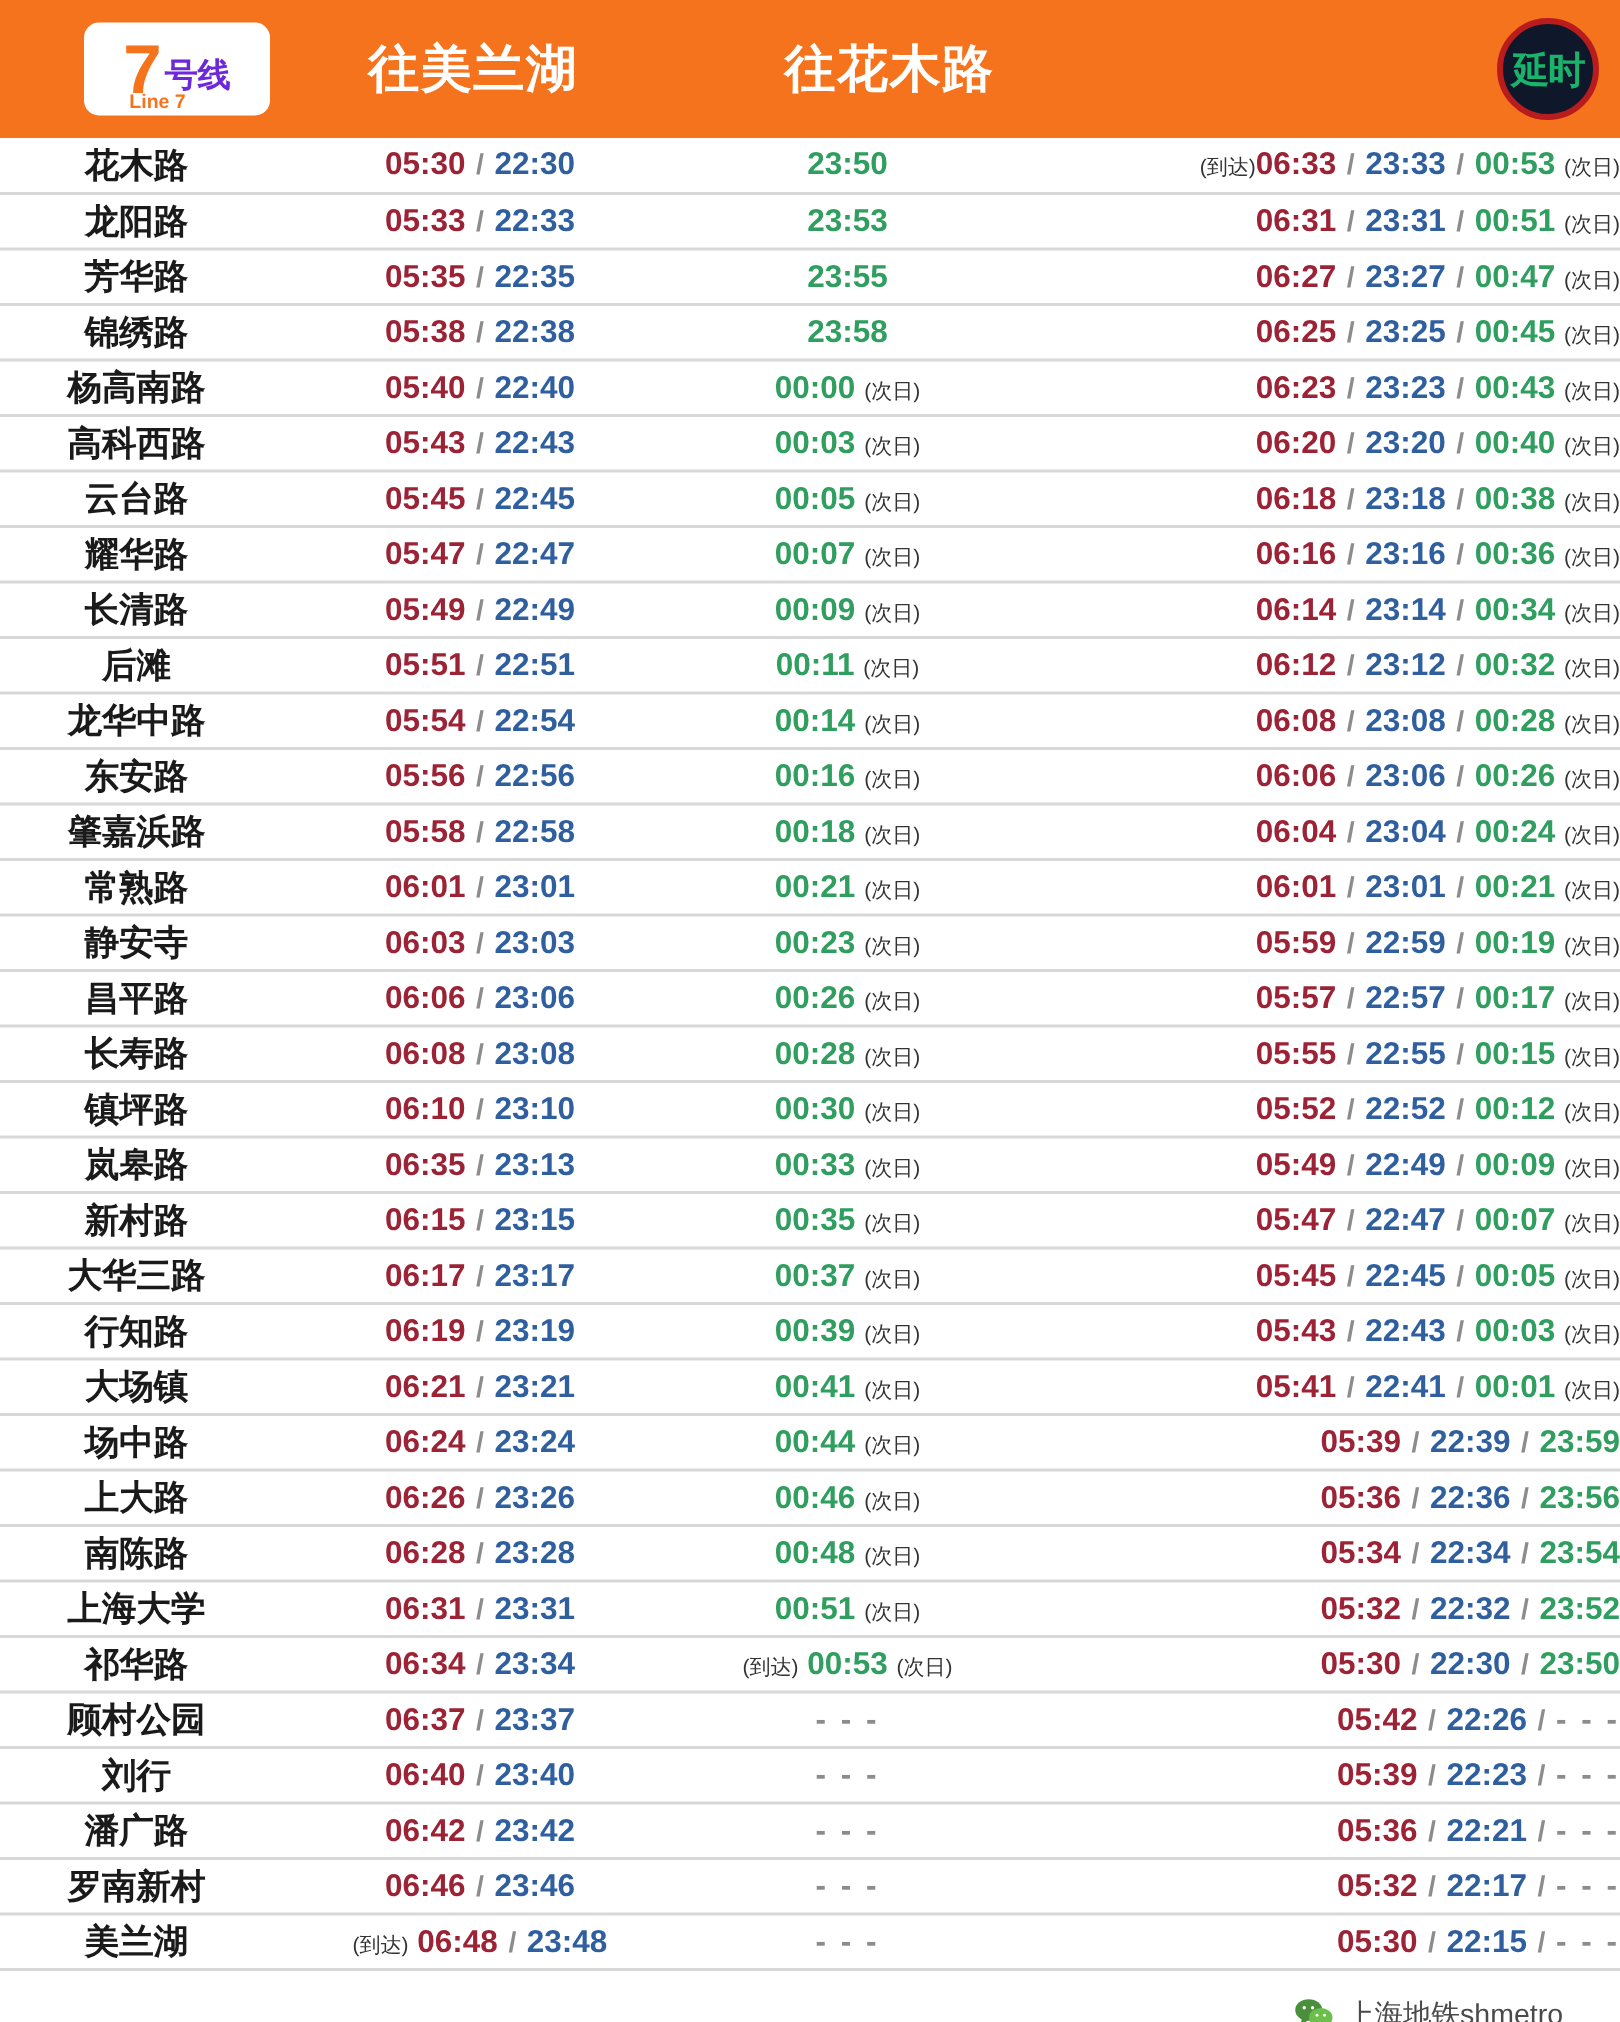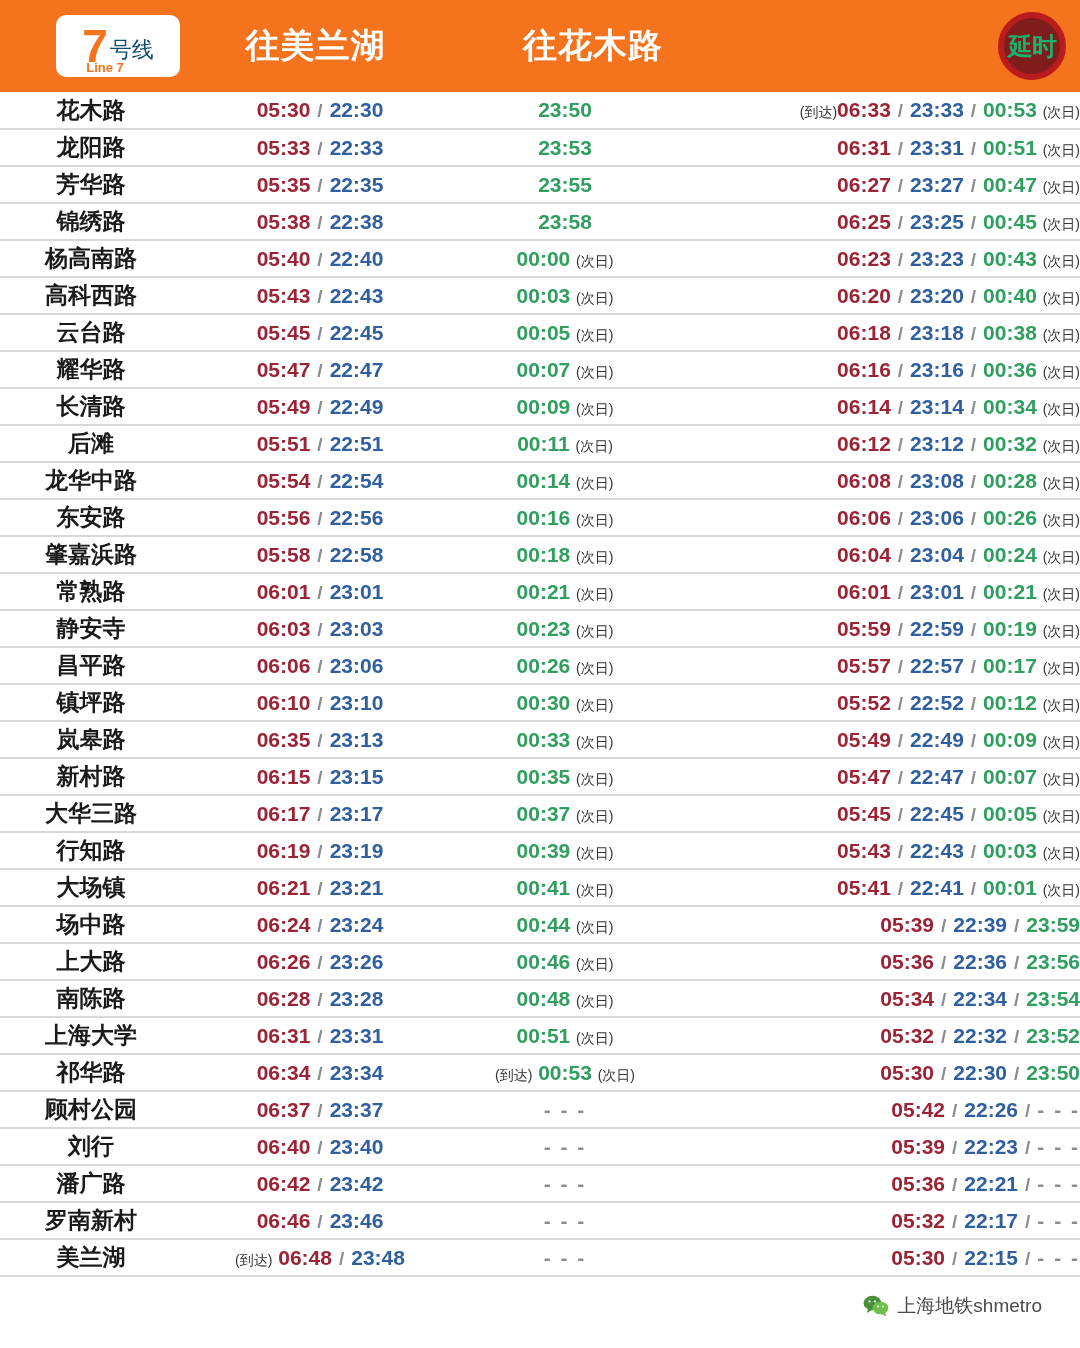--- a/index.html
+++ b/index.html
@@ -34,23 +34,23 @@
     flex:none;
     margin-left:42px;
   }
   .line-badge .num{
     color:#f4731c;
     font-size:46px;
     font-weight:bold;
     line-height:1;
   }
   .line-badge .cn{
-    color:#0c4a6e;
+    color:#6d28d9;
     font-size:22px;
-    font-weight:normal;
+    font-weight:bold;
     margin-left:2px;
     line-height:1;
     position:relative;
     top:4px;
   }
   .line-badge .en{
     color:#f4731c;
     font-size:13px;
     font-weight:bold;
     position:absolute;
@@ -68,22 +68,22 @@
   .dir-1{width:235px;margin-left:18px;}
   .dir-2{width:215px;}
   .dir-3{width:320px;}
   .yanshi{
     position:absolute;
     right:14px;
     top:12px;
     width:68px;
     height:68px;
     border-radius:50%;
-    background:#7f1d1d;
-    border:6px solid #b91c1c;
+    background:#0f172a;
+    border:4px solid #b91c1c;
     display:flex;
     align-items:center;
     justify-content:center;
     box-sizing:border-box;
   }
   .yanshi span{
     color:#19b36b;
     font-size:25px;
     font-weight:bold;
     letter-spacing:-1px;
@@ -253,20 +253,26 @@
           <td class="station">静安寺</td>
           <td class="cell c-a"><span class="red">06:03</span><span class="sep">/</span><span class="blue">23:03</span></td>
           <td class="cell c-b"><span class="green">00:23</span> <span class="note">(次日)</span></td>
           <td class="cell c-c"><span class="red">05:59</span><span class="sep">/</span><span class="blue">22:59</span><span class="sep">/</span><span class="green">00:19</span> <span class="note">(次日)</span></td>
         </tr>
         <tr class="row">
           <td class="station">昌平路</td>
           <td class="cell c-a"><span class="red">06:06</span><span class="sep">/</span><span class="blue">23:06</span></td>
           <td class="cell c-b"><span class="green">00:26</span> <span class="note">(次日)</span></td>
           <td class="cell c-c"><span class="red">05:57</span><span class="sep">/</span><span class="blue">22:57</span><span class="sep">/</span><span class="green">00:17</span> <span class="note">(次日)</span></td>
+        </tr>
+        <tr class="row">
+          <td class="station">长寿路</td>
+          <td class="cell c-a"><span class="red">06:08</span><span class="sep">/</span><span class="blue">23:08</span></td>
+          <td class="cell c-b"><span class="green">00:28</span> <span class="note">(次日)</span></td>
+          <td class="cell c-c"><span class="red">05:55</span><span class="sep">/</span><span class="blue">22:55</span><span class="sep">/</span><span class="green">00:15</span> <span class="note">(次日)</span></td>
         </tr>
         <tr class="row">
           <td class="station">镇坪路</td>
           <td class="cell c-a"><span class="red">06:10</span><span class="sep">/</span><span class="blue">23:10</span></td>
           <td class="cell c-b"><span class="green">00:30</span> <span class="note">(次日)</span></td>
           <td class="cell c-c"><span class="red">05:52</span><span class="sep">/</span><span class="blue">22:52</span><span class="sep">/</span><span class="green">00:12</span> <span class="note">(次日)</span></td>
         </tr>
         <tr class="row">
           <td class="station">岚皋路</td>
           <td class="cell c-a"><span class="red">06:35</span><span class="sep">/</span><span class="blue">23:13</span></td>

